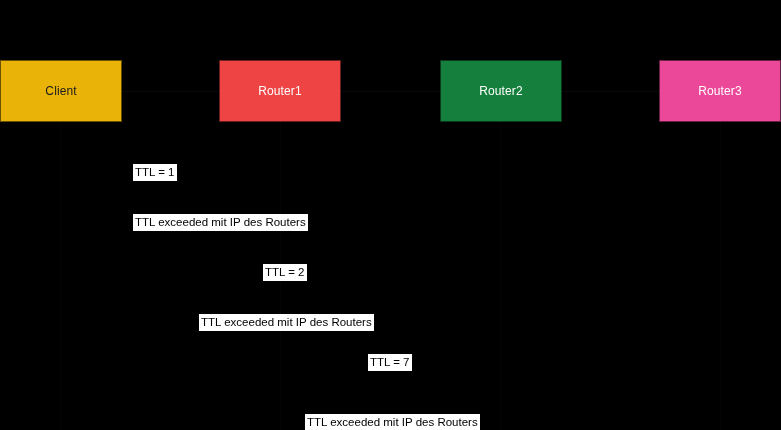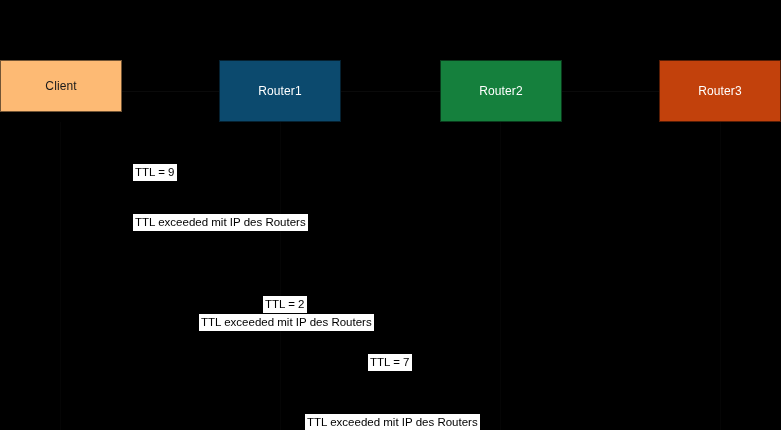--- a/index.html
+++ b/index.html
@@ -63,41 +63,41 @@
 
   <div class="connector" style="left:121px; top:91px; width:99px;"></div>
   <div class="connector" style="left:341px; top:91px; width:100px;"></div>
   <div class="connector" style="left:562px; top:91px; width:98px;"></div>
 
   <div class="lifeline" style="left:60px; top:122px; height:308px;"></div>
   <div class="lifeline" style="left:280px; top:122px; height:308px;"></div>
   <div class="lifeline" style="left:500px; top:122px; height:308px;"></div>
   <div class="lifeline" style="left:720px; top:122px; height:308px;"></div>
 
-  <div class="node-box" style="left:0px; top:60px; width:122px; height:52px; background:#fdba74; color:#1a1a1a;">
+  <div class="node-box" style="left:0px; top:60px; width:122px; height:62px; background:#eab308; color:#1a1a1a;">
     <span class="node-label">Client</span>
   </div>
 
-  <div class="node-box" style="left:219px; top:60px; width:122px; height:62px; background:#0c4a6e; color:#ffffff;">
+  <div class="node-box" style="left:219px; top:60px; width:122px; height:62px; background:#ef4444; color:#ffffff;">
     <span class="node-label">Router1</span>
   </div>
 
   <div class="node-box" style="left:440px; top:60px; width:122px; height:62px; background:#15803d; color:#ffffff;">
     <span class="node-label">Router2</span>
   </div>
 
-  <div class="node-box" style="left:659px; top:60px; width:122px; height:62px; background:#c2410c; color:#ffffff;">
+  <div class="node-box" style="left:659px; top:60px; width:122px; height:62px; background:#ec4899; color:#ffffff;">
     <span class="node-label">Router3</span>
   </div>
 
-  <div class="msg-label" style="left:133px; top:164px;">TTL = 9</div>
+  <div class="msg-label" style="left:133px; top:164px;">TTL = 1</div>
 
   <div class="msg-label" style="left:133px; top:214px;">TTL exceeded mit IP des Routers</div>
 
-  <div class="msg-label" style="left:263px; top:264px;margin-top:32px;">TTL = 2</div>
+  <div class="msg-label" style="left:263px; top:264px;">TTL = 2</div>
 
   <div class="msg-label" style="left:199px; top:314px;">TTL exceeded mit IP des Routers</div>
 
   <div class="msg-label" style="left:368px; top:354px;">TTL = 7</div>
 
   <div class="msg-label" style="left:305px; top:414px;">TTL exceeded mit IP des Routers</div>
 
 </div>
 
 </body></html>

